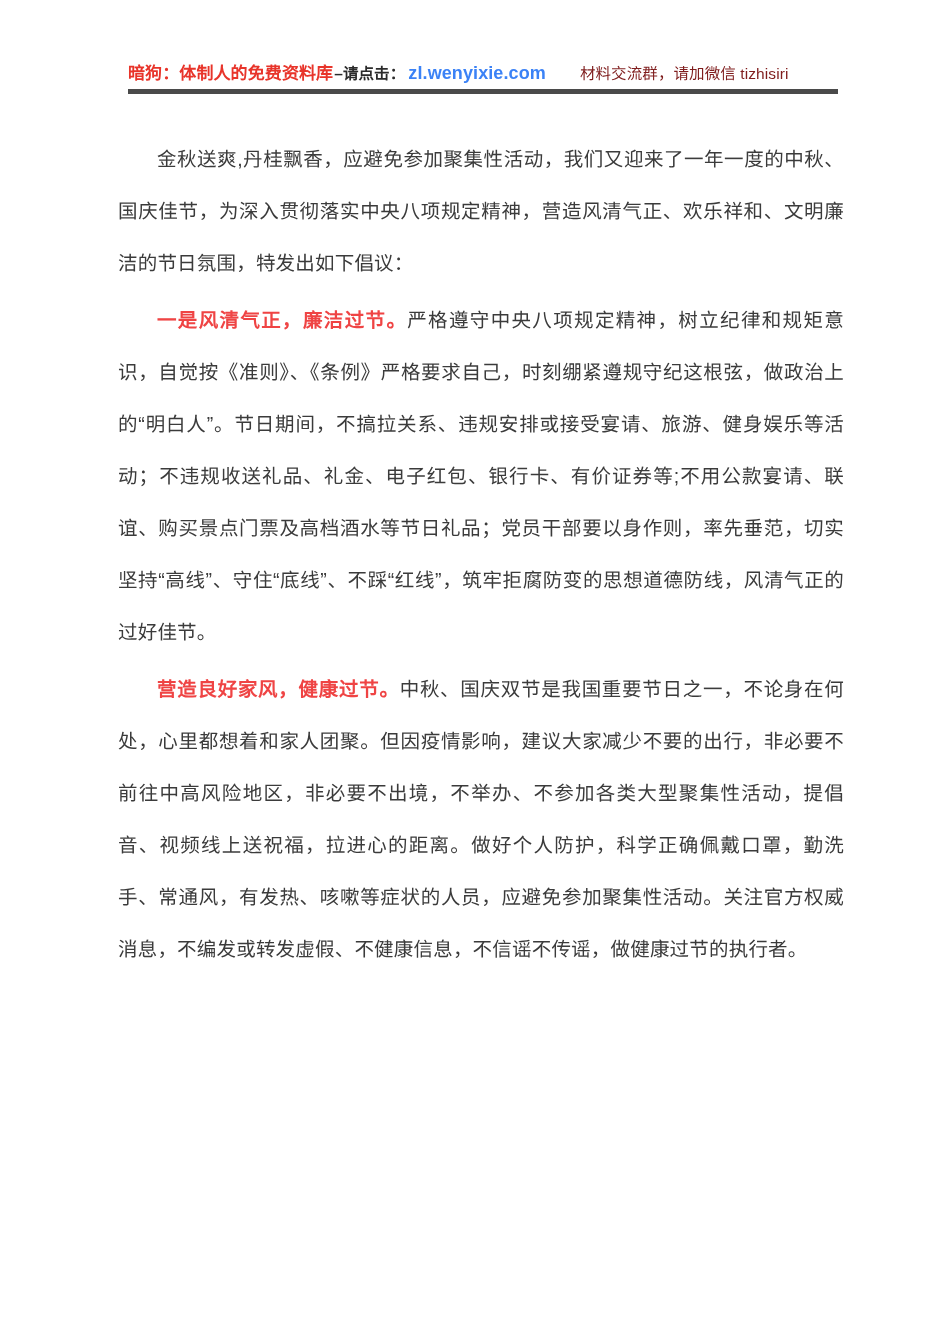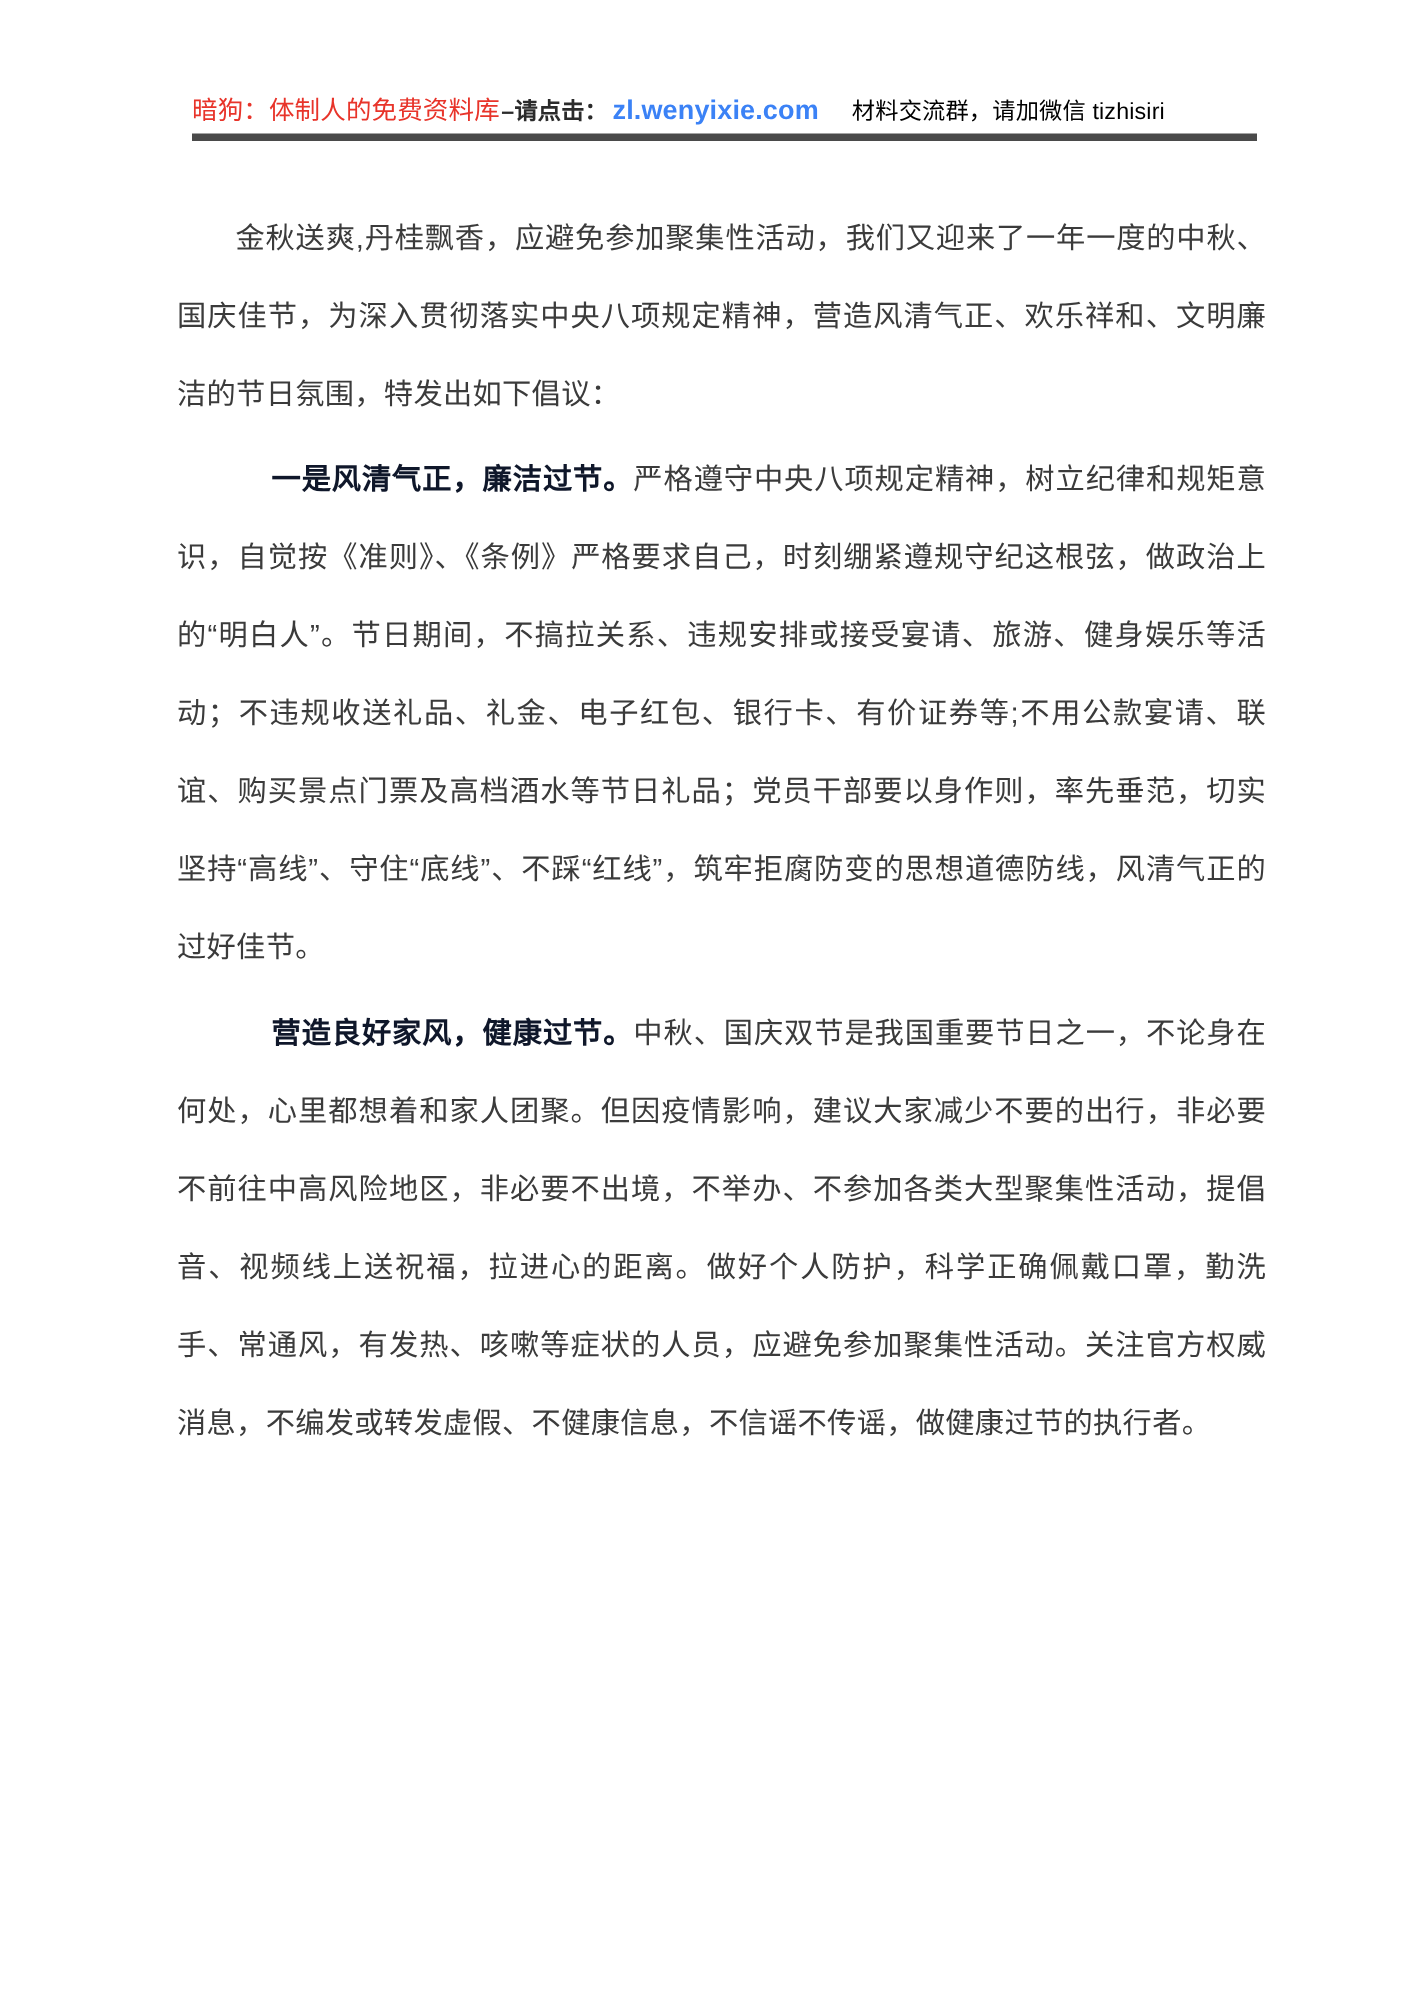--- a/index.html
+++ b/index.html
@@ -33,42 +33,42 @@
   .banner-line {
     white-space: nowrap;
     font-size: 16.5px;
     line-height: 26px;
     letter-spacing: 0.1px;
     display: flex;
     align-items: baseline;
   }
   .banner-brand {
     color: #e8342a;
-    font-weight: 400;
+    font-weight: 700;
     font-size: 17px;
   }
   .banner-click {
     color: #2b2b2b;
     font-weight: 700;
     font-size: 15.5px;
     margin-left: 1px;
     text-align: center;
   }
   .banner-url {
     color: #3b82f6;
     font-weight: 700;
     font-size: 18px;
     margin-left: 3px;
     text-decoration: none;
   }
   .banner-tail {
-    color: #000000;
+    color: #7f1d1d;
     font-weight: 400;
     font-size: 15.5px;
-    margin-left: 22px;
+    margin-left: 34px;
   }
   .banner-rule {
     position: absolute;
     left: 128px;
     top: 89px;
     width: 710px;
     height: 5px;
     background: #4a4a4a;
   }
 
@@ -91,22 +91,21 @@
   }
   .para.salutation {
     text-indent: 0;
     margin-bottom: 7px;
   }
   .para.indent {
     text-indent: 2em;
   }
   .lead {
     font-weight: 700;
-    color: #0f172a;
-    margin-left: 24px;
+    color: #ef4444;
   }
 </style>
 </head>
 <body>
 
 <div class="page">
 
   <div class="banner">
     <div class="banner-line">
       <span class="banner-brand">暗狗：体制人的免费资料库</span>

